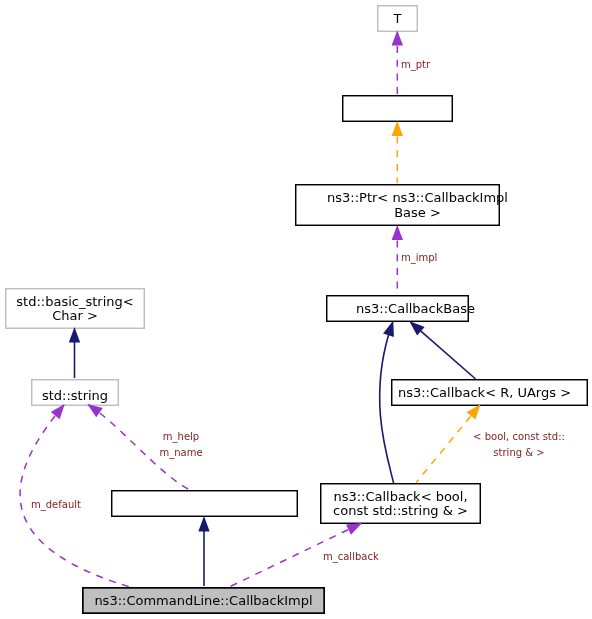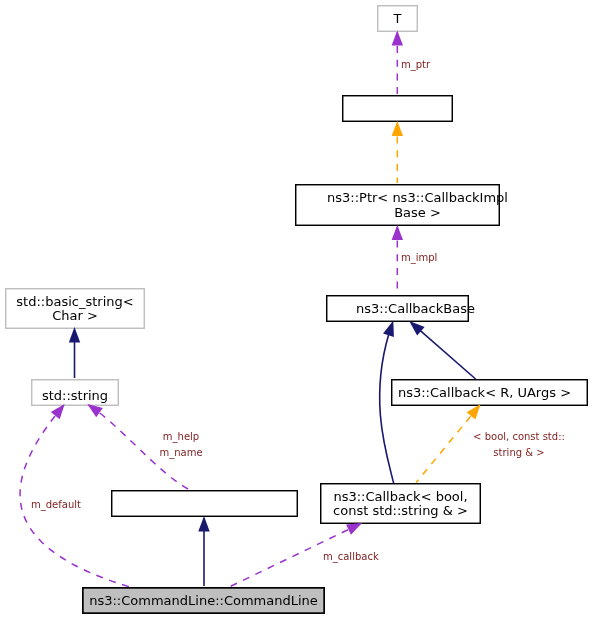--- a/index.html
+++ b/index.html
@@ -78,21 +78,21 @@
 <div class="node faint" style="left: 377px; top: 5px; width: 41px; height: 27px;"><span>T</span></div>
     <div class="node solid" style="left: 295px; top: 184px; width: 245px; height: 42px;"><span>ns3::Ptr&lt; ns3::CallbackImpl
 Base &gt;</span></div>
     <div class="node solid" style="left: 326px; top: 295px; width: 143px; height: 27px; padding-left: 36px;"><span>ns3::CallbackBase</span></div>
     <div class="node solid" style="left: 391px; top: 379px; width: 187px; height: 27px;"><span>ns3::Callback&lt; R, UArgs &gt;</span></div>
     <div class="node faint" style="left: 5px; top: 288px; width: 140px; height: 41px;"><span>std::basic_string&lt;
 Char &gt;</span></div>
     <div class="node faint" style="left: 31px; top: 379px; width: 88px; height: 34px;"><span>std::string</span></div>
     <div class="node solid" style="left: 320px; top: 483px; width: 161px; height: 41px;"><span>ns3::Callback&lt; bool,
 const std::string &amp; &gt;</span></div>
-    <div class="node current" style="left: 82px; top: 587px; width: 243px; height: 27px;"><span>ns3::CommandLine::CommandLine</span></div>
+    <div class="node current" style="left: 82px; top: 587px; width: 243px; height: 27px;"><span>ns3::CommandLine::CallbackImpl</span></div>
     <div class="elabel" style="left: 401px; top: 57px;">m_ptr</div>
     <div class="elabel" style="left: 401px; top: 250px; text-align: center;">m_impl</div>
     <div class="elabel" style="left: 519px; top: 429px; text-align: center; transform: translateX(-50%);">&lt; bool, const std::
 string &amp; &gt;</div>
     <div class="elabel" style="left: 181px; top: 429px; text-align: center; transform: translateX(-50%);">m_help
 m_name</div>
     <div class="elabel" style="left: 31px; top: 497px; text-align: center;">m_default</div>
     <div class="elabel" style="left: 311px; top: 549px; margin-left: 12px;">m_callback</div>
   </div>
 

